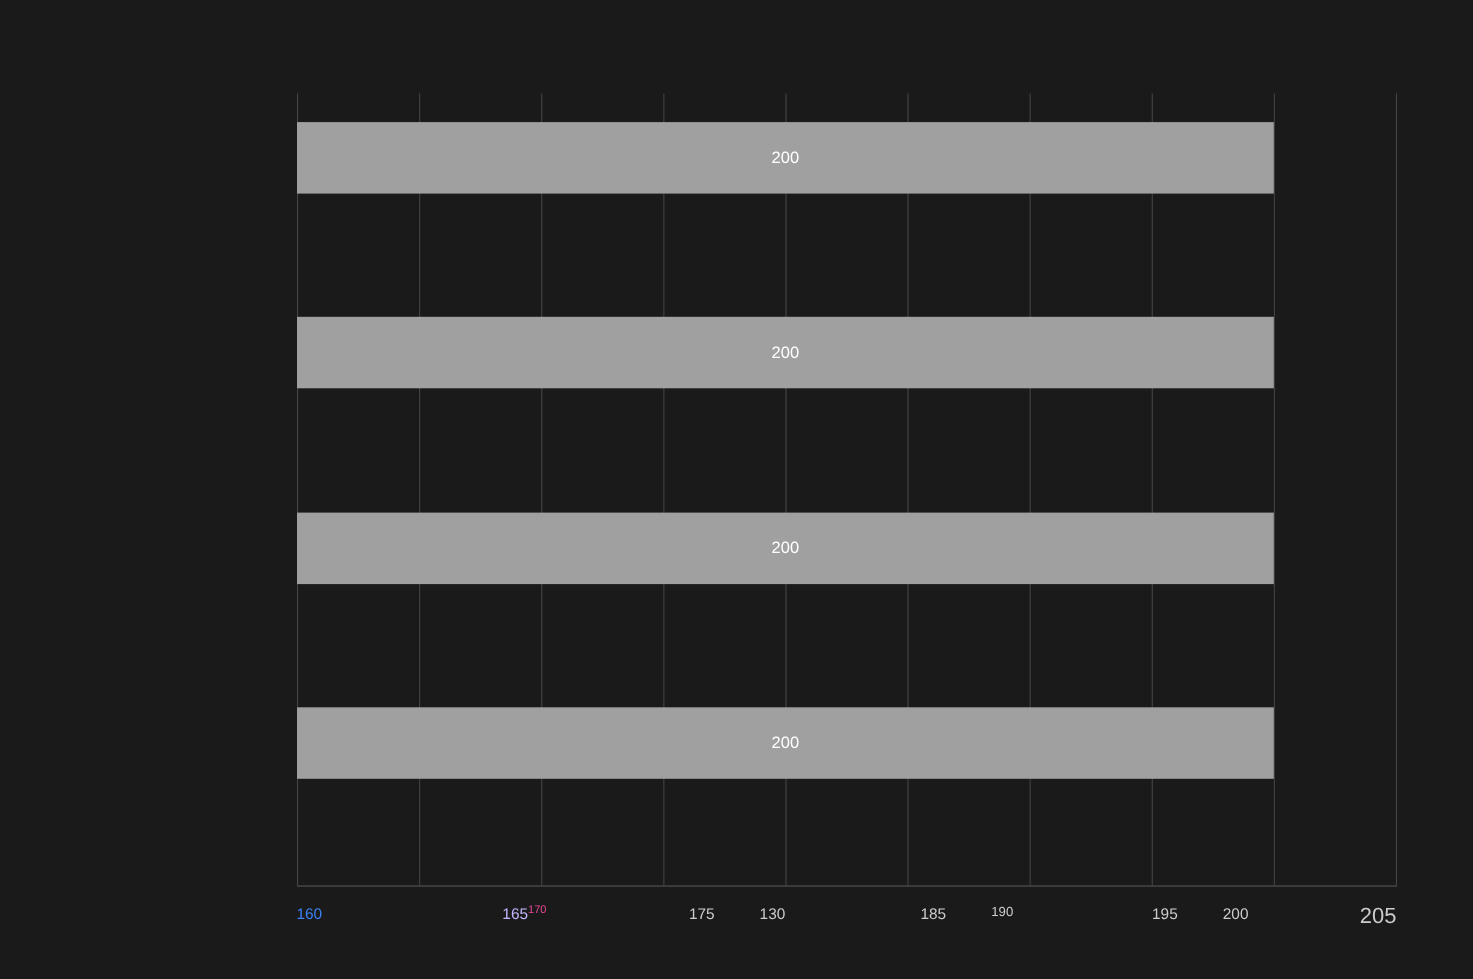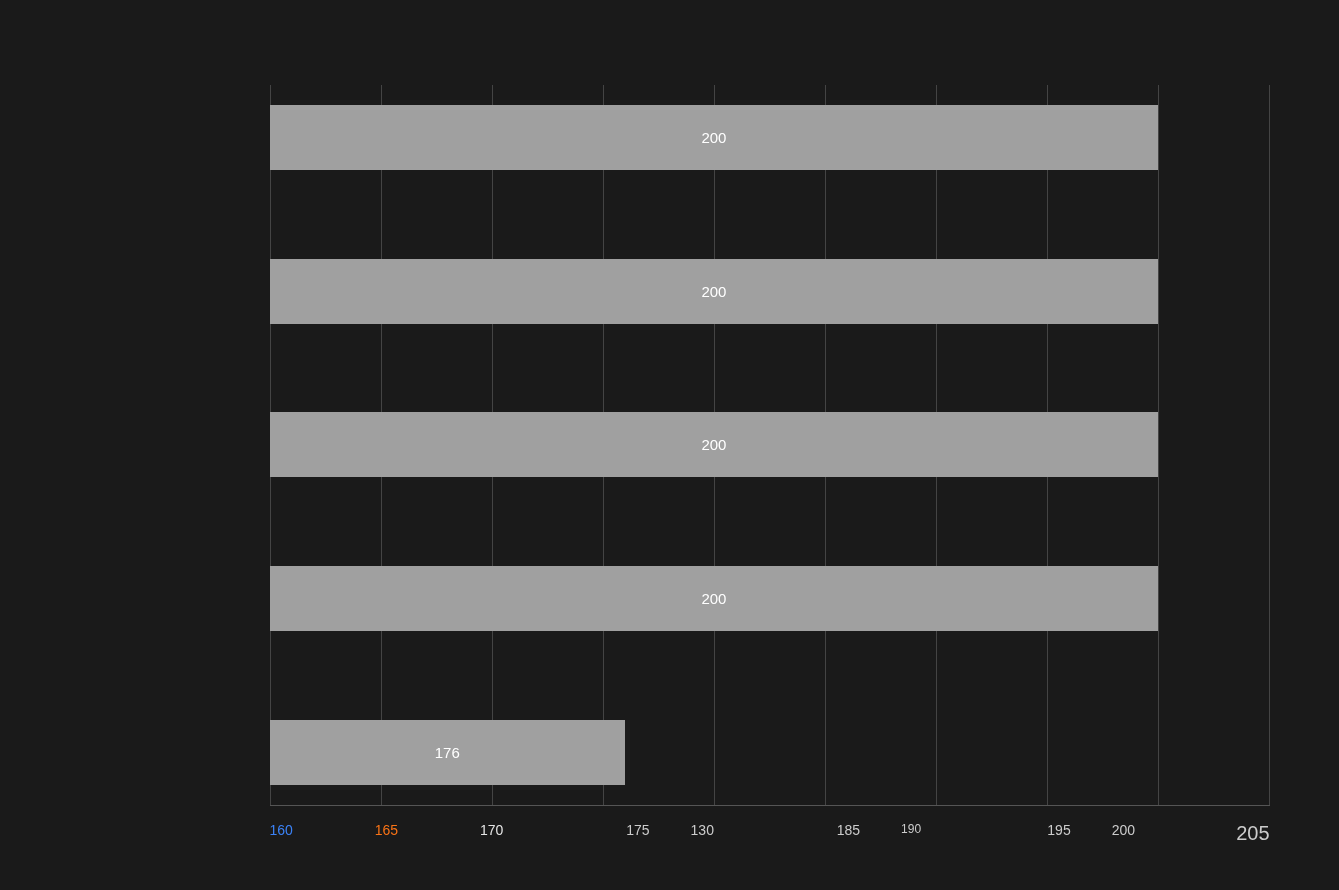--- a/index.html
+++ b/index.html
@@ -151,32 +151,27 @@
                 <span style="color: rgb(255, 255, 255); font-size: 15px; font-weight: 400; white-space: nowrap; position: absolute; left: 50%; transform: translateX(-50%);">200</span>
               </div>
             </div>
             <div style="height: 40px; display: flex; align-items: center;"></div>
             <div style="height: 75px; display: flex; align-items: center;">
               <div style="width: 88.8889%; height: 65px; background-color: rgb(160, 160, 160); position: relative; display: flex; align-items: center; justify-content: center;">
                 <span style="color: rgb(255, 255, 255); font-size: 15px; font-weight: 400; white-space: nowrap; position: absolute; left: 50%; transform: translateX(-50%);">200</span>
               </div>
             </div>
             <div style="height: 40px; display: flex; align-items: center;"></div>
-            <div style="height: 75px; display: flex; align-items: center;">
-              <div style="width: 35.5556%; height: 65px; background-color: rgb(160, 160, 160); position: relative; display: flex; align-items: center; justify-content: center;">
-                <span style="color: rgb(255, 255, 255); font-size: 15px; font-weight: 400; white-space: nowrap; position: absolute; left: 50%; transform: translateX(-50%);">176</span>
-              </div>
-            </div>
           </div>
       </div>
 
       <div class="x-axis" id="x-axis">
           <div style="flex: 1 1 0%; color: #3b82f6; font-size: 14px; padding-top: 8px; text-align: left;">160</div>
-          <div style="flex: 1 1 0%; color: #f97316; font-size: 14px; padding-top: 8px; text-align: left;">165</div>
-          <div style="flex: 1 1 0%; color: #e5e5e5; font-size: 14px; padding-top: 8px; text-align: left;">170</div>
+          <div style="flex: 1 1 0%; color: #c4b5fd; font-size: 14px; padding-top: 8px; text-align: right;">165</div>
+          <div style="flex: 1 1 0%; color: #ec4899; font-size: 10px; padding-top: 8px; text-align: left;">170</div>
           <div style="flex: 1 1 0%; color: rgb(204, 204, 204); font-size: 14px; padding-top: 8px; text-align: center;">175</div>
           <div style="flex: 1 1 0%; color: rgb(204, 204, 204); font-size: 14px; padding-top: 8px; text-align: left;">130</div>
           <div style="flex: 1 1 0%; color: rgb(204, 204, 204); font-size: 14px; padding-top: 8px; text-align: center;">185</div>
           <div style="flex: 1 1 0%; color: rgb(204, 204, 204); font-size: 12px; padding-top: 8px; text-align: left;">190</div>
           <div style="flex: 1 1 0%; color: rgb(204, 204, 204); font-size: 14px; padding-top: 8px; text-align: center;">195</div>
           <div style="flex: 1 1 0%; color: rgb(204, 204, 204); font-size: 14px; padding-top: 8px; text-align: left;">200</div>
           <div style="flex: 0.5 1 0%; color: rgb(204, 204, 204); font-size: 20px; padding-top: 8px; text-align: right;">205</div>
         </div>
     </div>
   </div>

